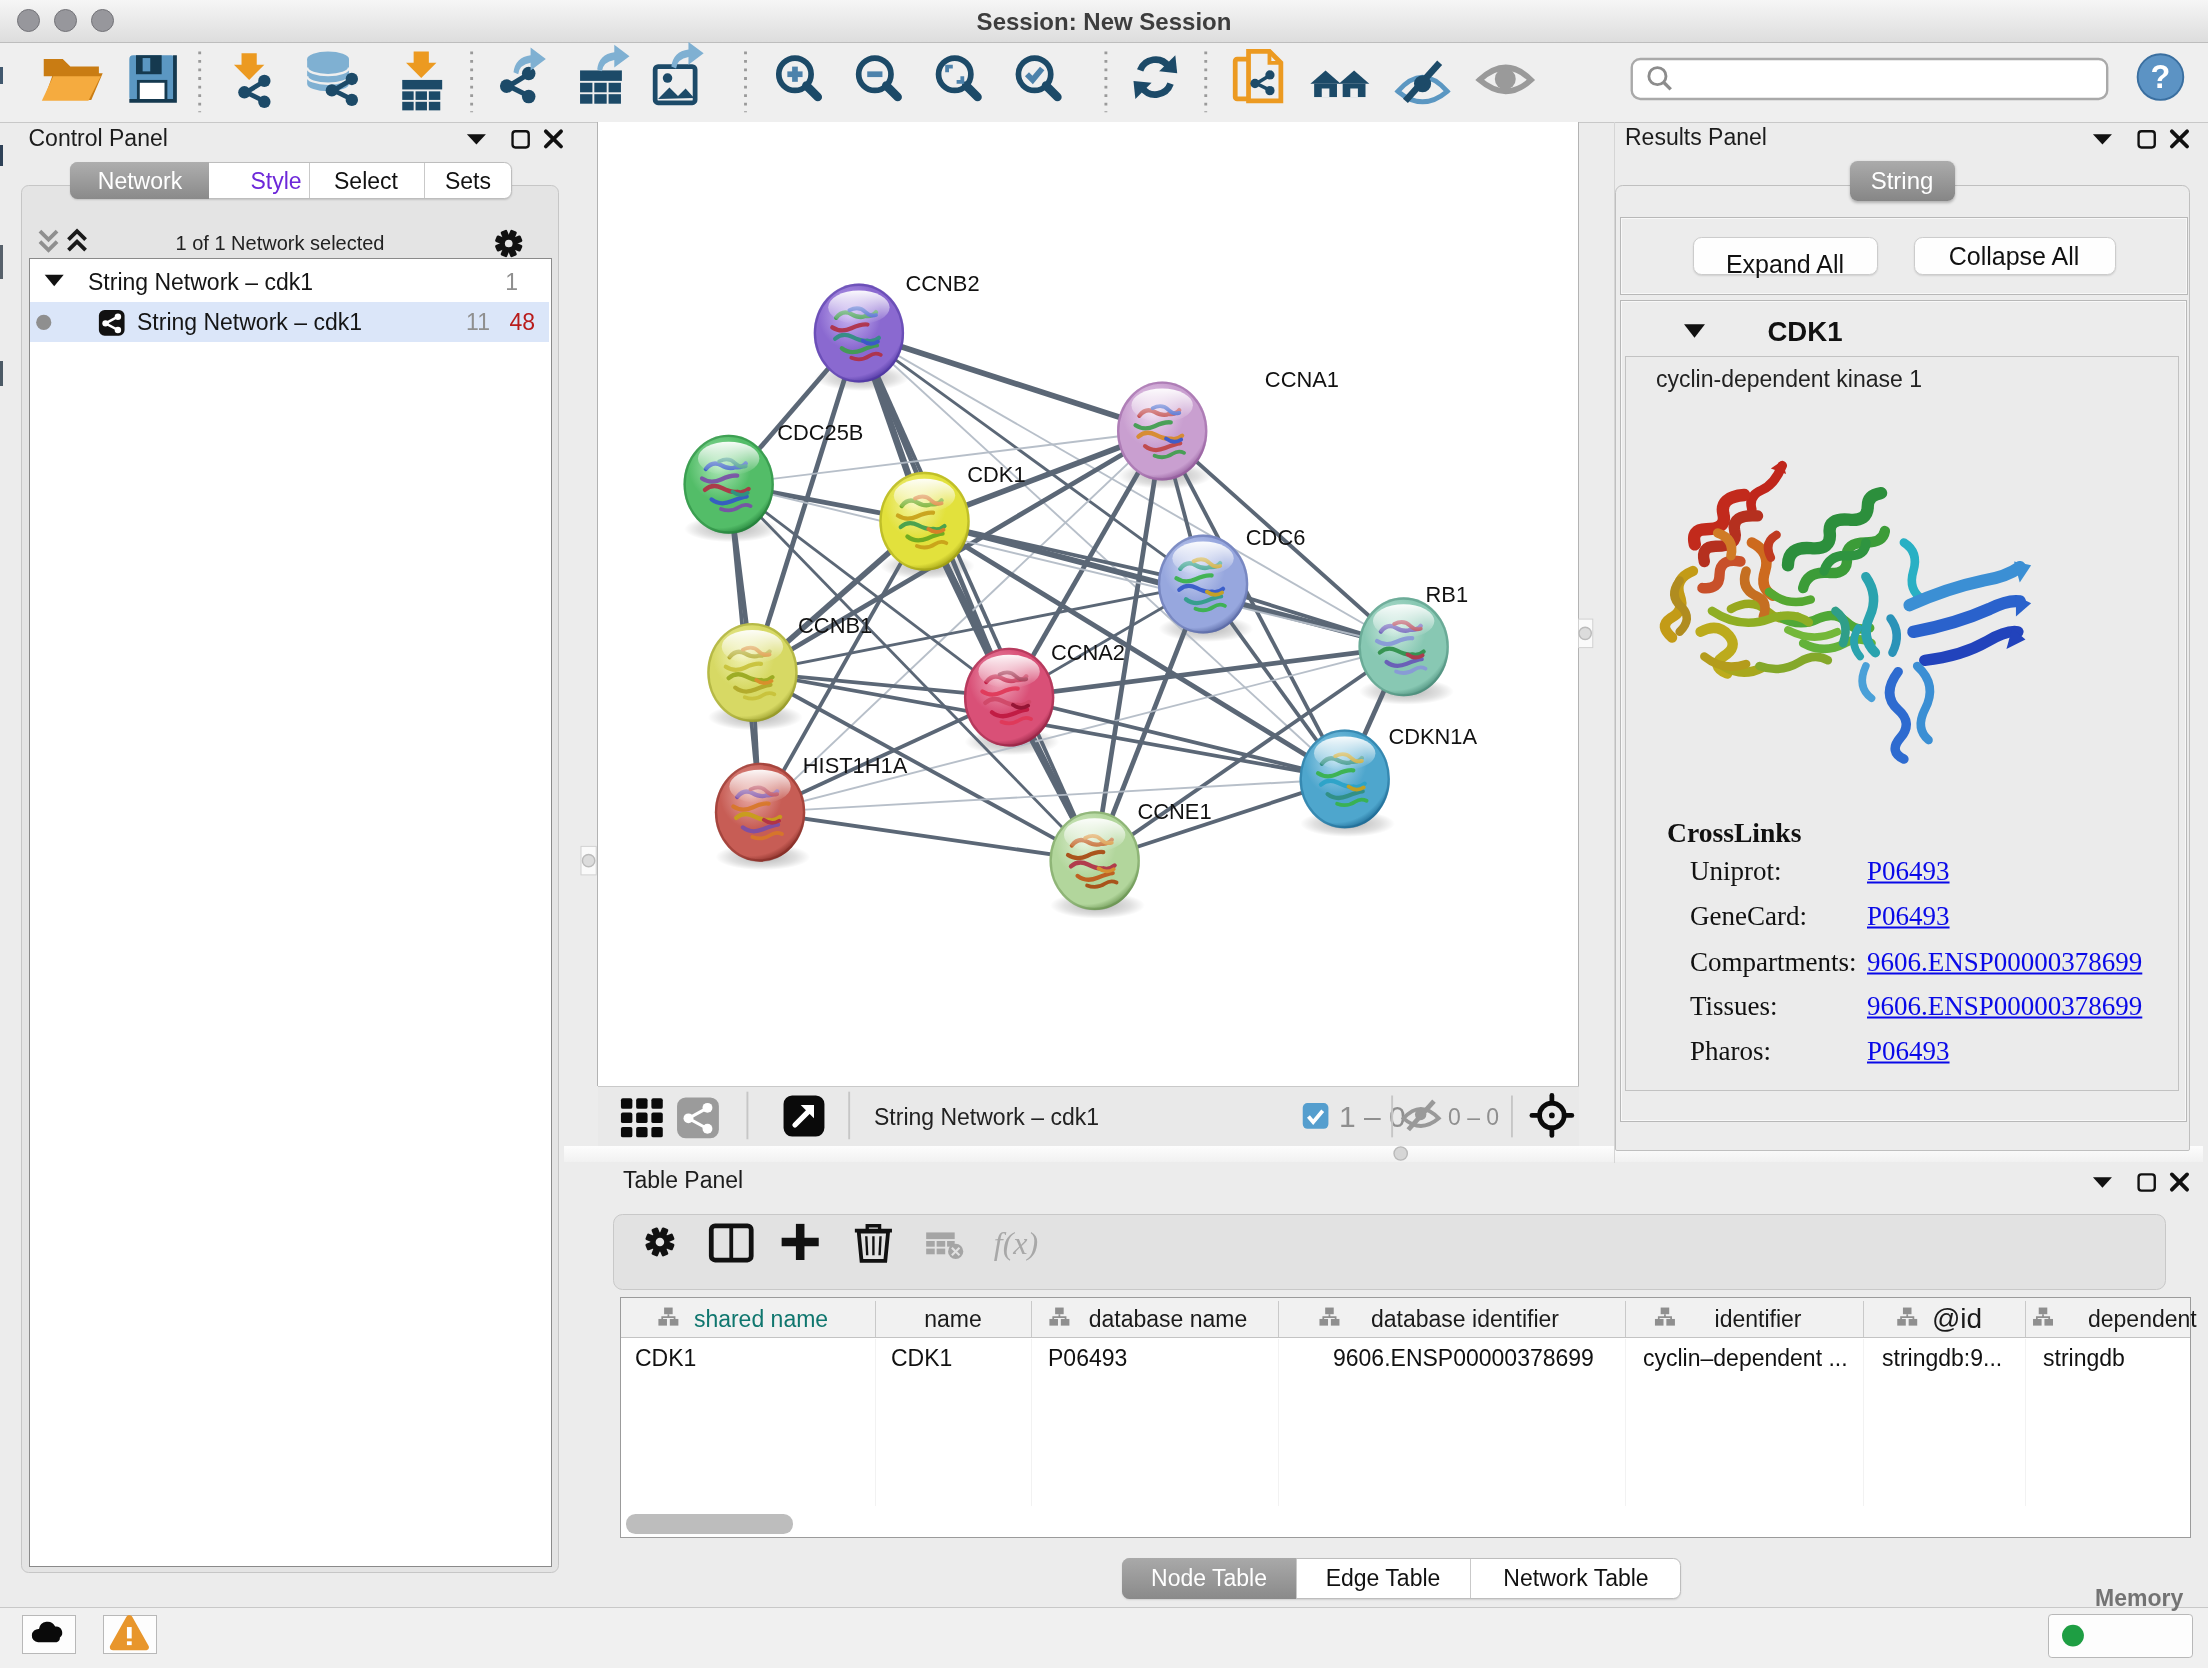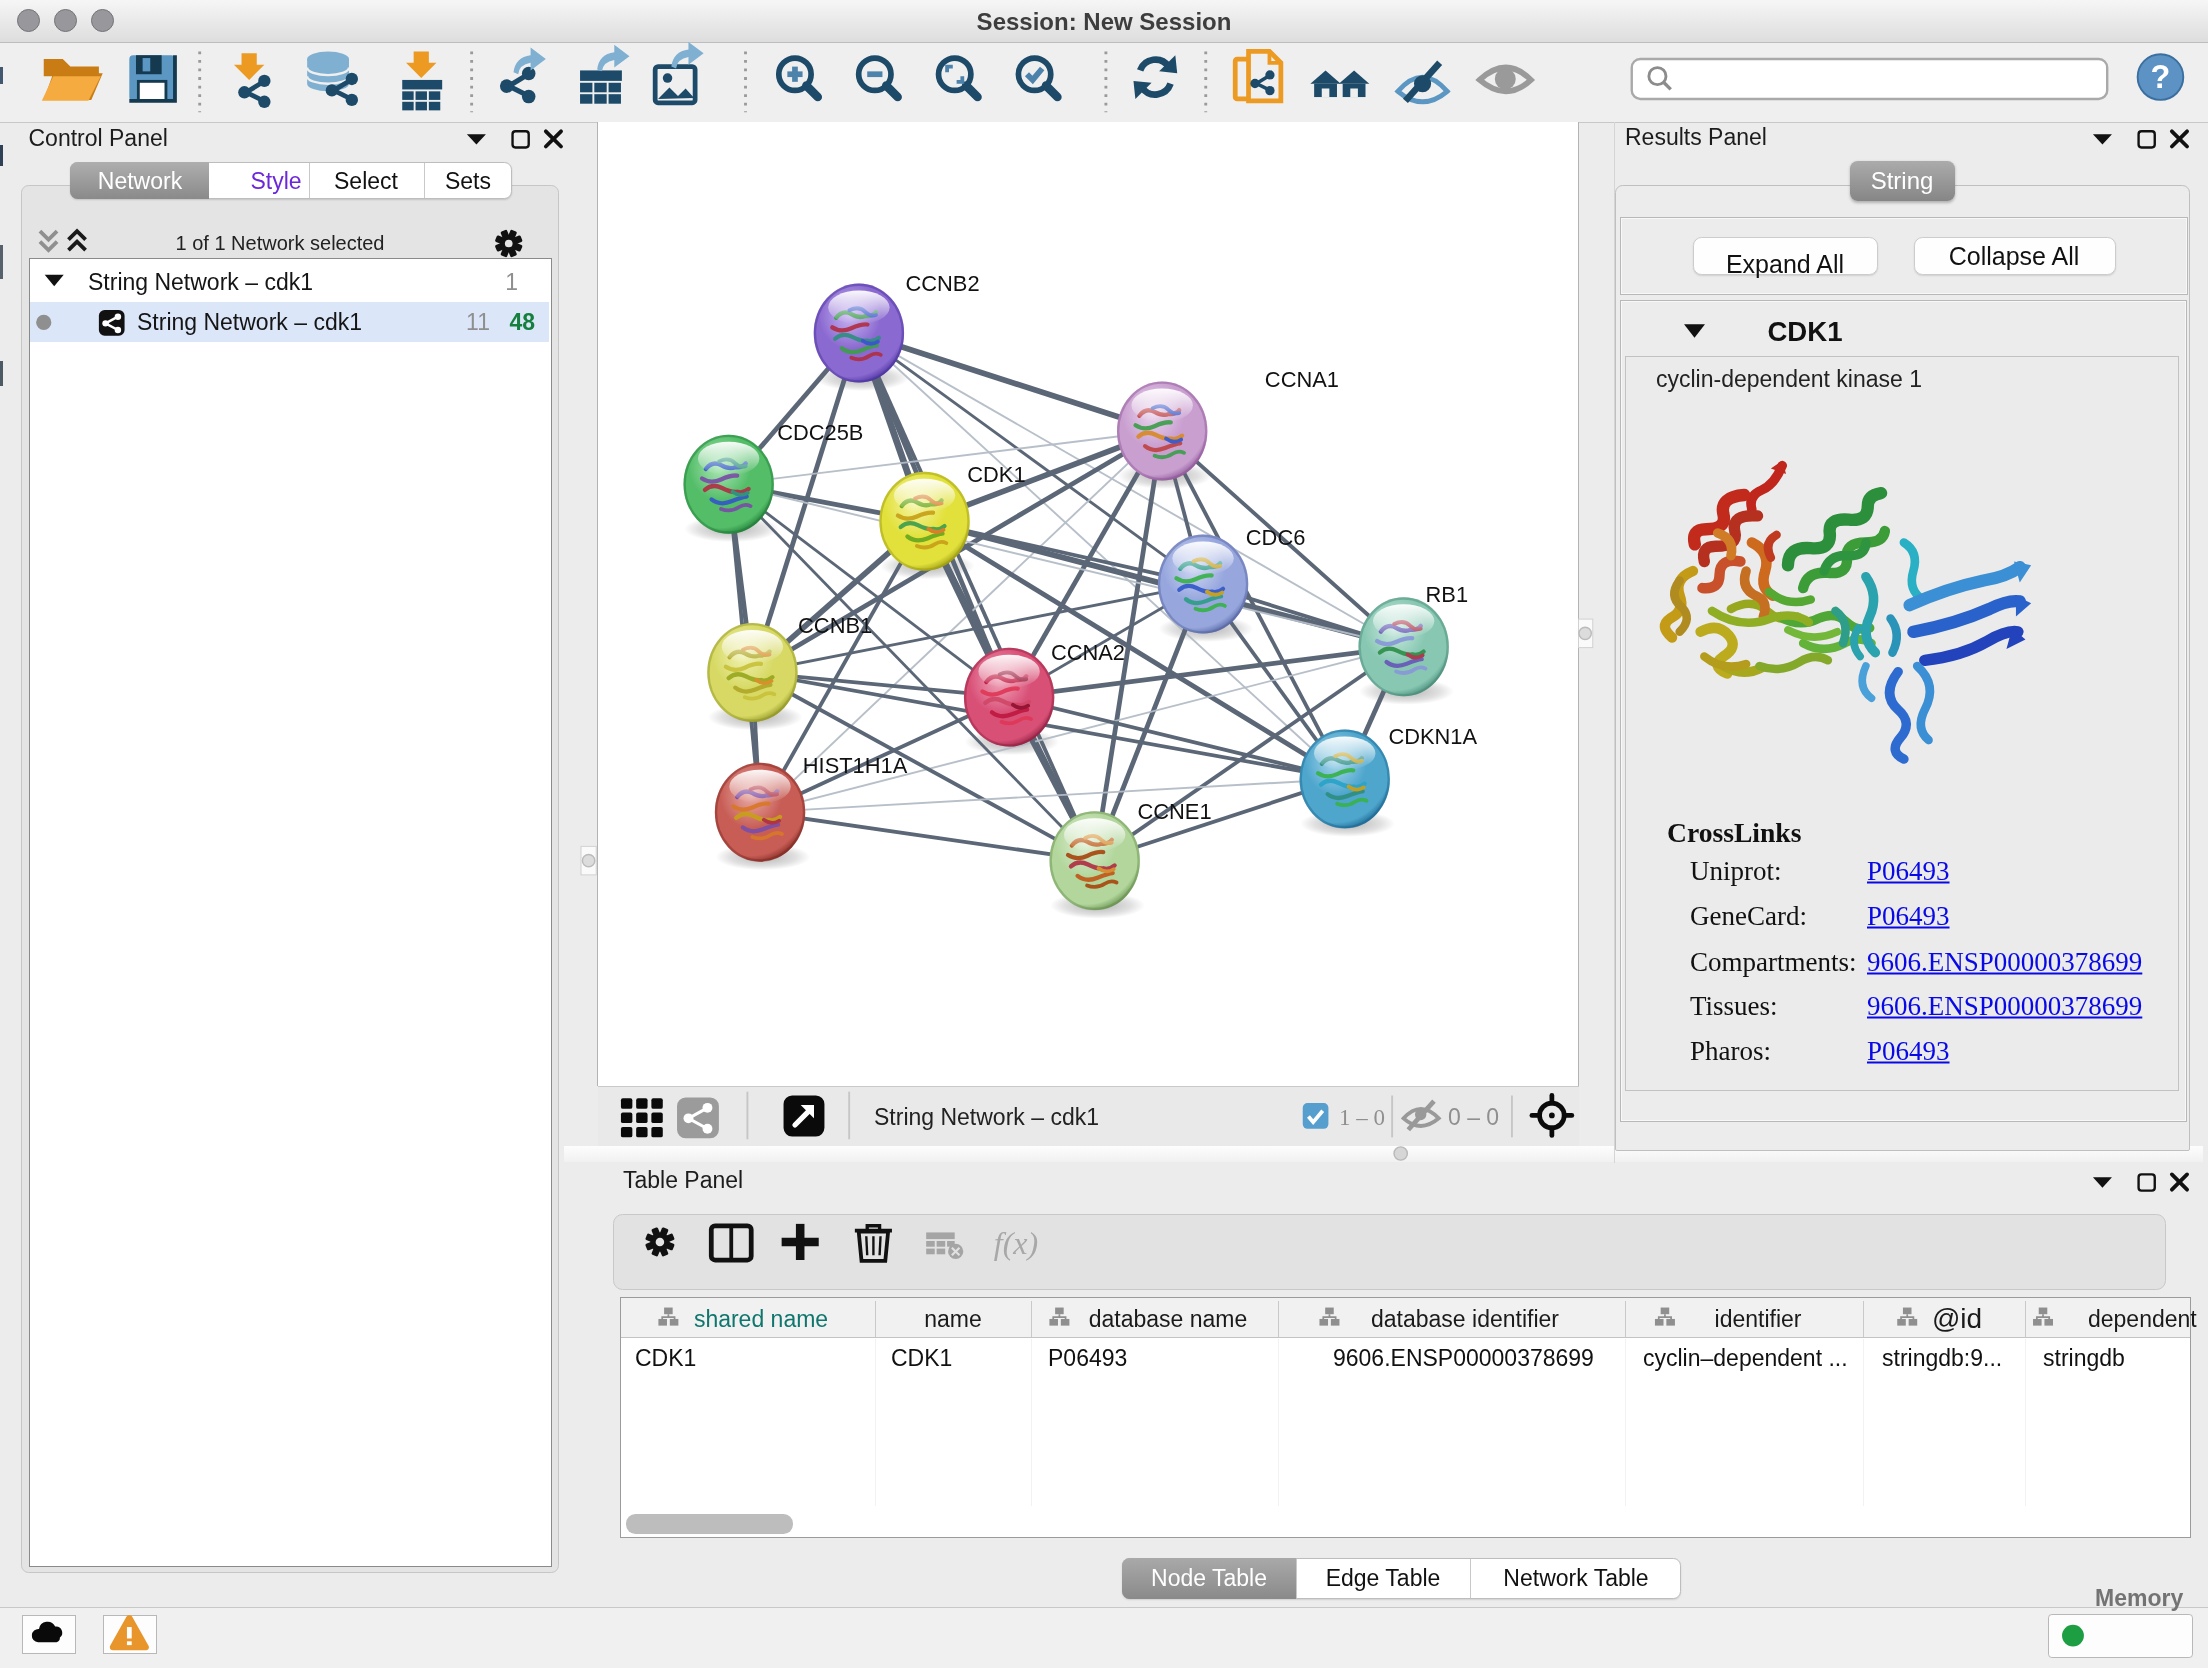--- a/index.html
+++ b/index.html
@@ -666,23 +666,23 @@
 <div style="position:absolute;left:28.5px;top:138px;transform:translateY(-50%);font-family:'Liberation Sans',sans-serif;font-size:23px;color:#1c1c1c;font-weight:normal;white-space:nowrap;line-height:1;">Control Panel</div>
 <div style="position:absolute;left:140px;top:181px;transform:translate(-50%,-50%);font-family:'Liberation Sans',sans-serif;font-size:23px;color:#ffffff;font-weight:normal;white-space:nowrap;line-height:1;">Network</div>
 <div style="position:absolute;left:276px;top:181px;transform:translate(-50%,-50%);font-family:'Liberation Sans',sans-serif;font-size:23px;color:#6d28d9;font-weight:normal;white-space:nowrap;line-height:1;">Style</div>
 <div style="position:absolute;left:366px;top:181px;transform:translate(-50%,-50%);font-family:'Liberation Sans',sans-serif;font-size:23px;color:#111;font-weight:normal;white-space:nowrap;line-height:1;">Select</div>
 <div style="position:absolute;left:468px;top:181px;transform:translate(-50%,-50%);font-family:'Liberation Sans',sans-serif;font-size:23px;color:#111;font-weight:normal;white-space:nowrap;line-height:1;">Sets</div>
 <div style="position:absolute;left:280px;top:243px;transform:translate(-50%,-50%);font-family:'Liberation Sans',sans-serif;font-size:20px;color:#222;font-weight:normal;white-space:nowrap;line-height:1;">1 of 1 Network selected</div>
 <div style="position:absolute;left:88px;top:282px;transform:translateY(-50%);font-family:'Liberation Sans',sans-serif;font-size:23px;color:#151515;font-weight:normal;white-space:nowrap;line-height:1;">String Network – cdk1</div>
 <div style="position:absolute;right:1690px;top:282px;transform:translateY(-50%);font-family:'Liberation Sans',sans-serif;font-size:23px;color:#8f8f8f;font-weight:normal;white-space:nowrap;line-height:1;">1</div>
 <div style="position:absolute;left:137px;top:322px;transform:translateY(-50%);font-family:'Liberation Sans',sans-serif;font-size:23px;color:#151515;font-weight:normal;white-space:nowrap;line-height:1;">String Network – cdk1</div>
 <div style="position:absolute;right:1718px;top:322px;transform:translateY(-50%);font-family:'Liberation Sans',sans-serif;font-size:23px;color:#8f8f8f;font-weight:normal;white-space:nowrap;line-height:1;">11</div>
-<div style="position:absolute;right:1673px;top:322px;transform:translateY(-50%);font-family:'Liberation Sans',sans-serif;font-size:23px;color:#15803d;font-weight:bold;white-space:nowrap;line-height:1;">48</div>
+<div style="position:absolute;right:1673px;top:322px;transform:translateY(-50%);font-family:'Liberation Sans',sans-serif;font-size:23px;color:#b91c1c;font-weight:normal;white-space:nowrap;line-height:1;">48</div>
 <div style="position:absolute;left:874px;top:1117px;transform:translateY(-50%);font-family:'Liberation Sans',sans-serif;font-size:23px;color:#222;font-weight:normal;white-space:nowrap;line-height:1;">String Network – cdk1</div>
-<div style="position:absolute;left:1339px;top:1117px;transform:translateY(-50%);font-family:Liberation Serif, serif;font-size:23px;color:#8f8f8f;font-weight:normal;white-space:nowrap;line-height:1;">1 – 0</div>
+<div style="position:absolute;left:1339px;top:1117px;transform:translateY(-50%);font-family:Liberation Sans, sans-serif;font-size:30px;color:#8f8f8f;font-weight:normal;white-space:nowrap;line-height:1;">1 – 0</div>
 <div style="position:absolute;left:1448px;top:1117px;transform:translateY(-50%);font-family:'Liberation Sans',sans-serif;font-size:23px;color:#8f8f8f;font-weight:normal;white-space:nowrap;line-height:1;">0 – 0</div>
 <div style="position:absolute;left:1625px;top:137px;transform:translateY(-50%);font-family:'Liberation Sans',sans-serif;font-size:23px;color:#1c1c1c;font-weight:normal;white-space:nowrap;line-height:1;">Results Panel</div>
 <div style="position:absolute;left:1902px;top:181px;transform:translate(-50%,-50%);font-family:'Liberation Sans',sans-serif;font-size:24px;color:#ffffff;font-weight:normal;white-space:nowrap;line-height:1;">String</div>
 <div style="position:absolute;left:1785px;top:256px;transform:translate(-50%,-50%);font-family:'Liberation Sans',sans-serif;font-size:25px;color:#111;font-weight:normal;white-space:nowrap;line-height:1;margin-top:8px;">Expand All</div>
 <div style="position:absolute;left:2014px;top:256px;transform:translate(-50%,-50%);font-family:'Liberation Sans',sans-serif;font-size:25px;color:#111;font-weight:normal;white-space:nowrap;line-height:1;">Collapse All</div>
 <div style="position:absolute;left:1805px;top:332px;transform:translate(-50%,-50%);font-family:'Liberation Sans',sans-serif;font-size:27.6px;color:#111;font-weight:bold;white-space:nowrap;line-height:1;">CDK1</div>
 <div style="position:absolute;left:1656px;top:379px;transform:translateY(-50%);font-family:'Liberation Sans',sans-serif;font-size:23px;color:#222;font-weight:normal;white-space:nowrap;line-height:1;">cyclin-dependent kinase 1</div>
 <div style="position:absolute;left:1667px;top:833px;transform:translateY(-50%);font-family:'Liberation Serif',serif;font-size:27.6px;color:#111;font-weight:bold;white-space:nowrap;line-height:1;">CrossLinks</div>
 <div style="position:absolute;left:1690px;top:871px;transform:translateY(-50%);font-family:'Liberation Serif',serif;font-size:27px;color:#111;font-weight:normal;white-space:nowrap;line-height:1;">Uniprot:</div>
 <div style="position:absolute;left:1867px;top:871px;transform:translateY(-50%);font-family:'Liberation Serif',serif;font-size:27px;color:#0909e8;font-weight:normal;white-space:nowrap;line-height:1;text-decoration:underline;">P06493</div>

